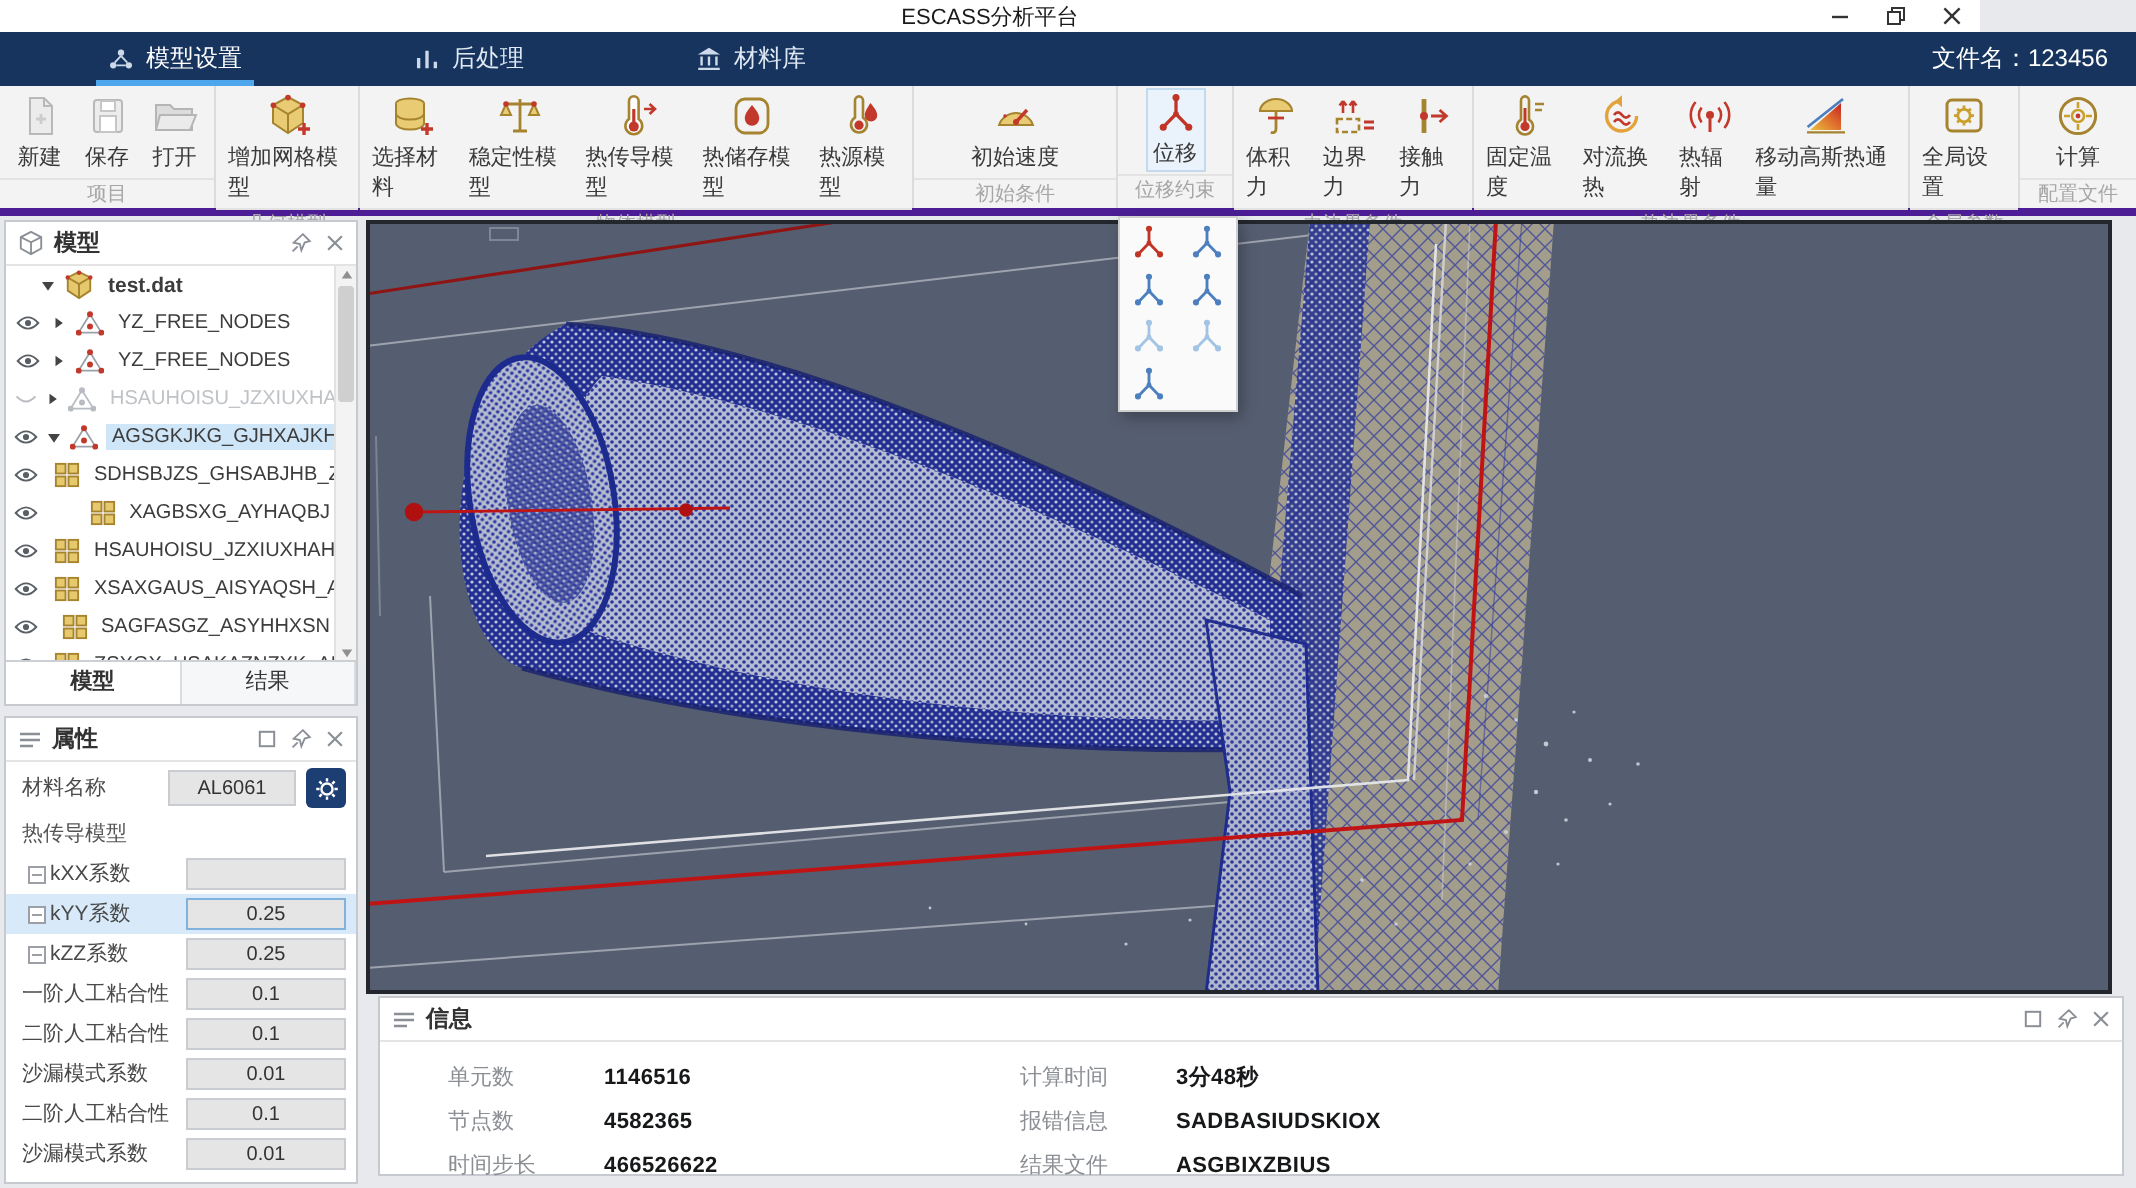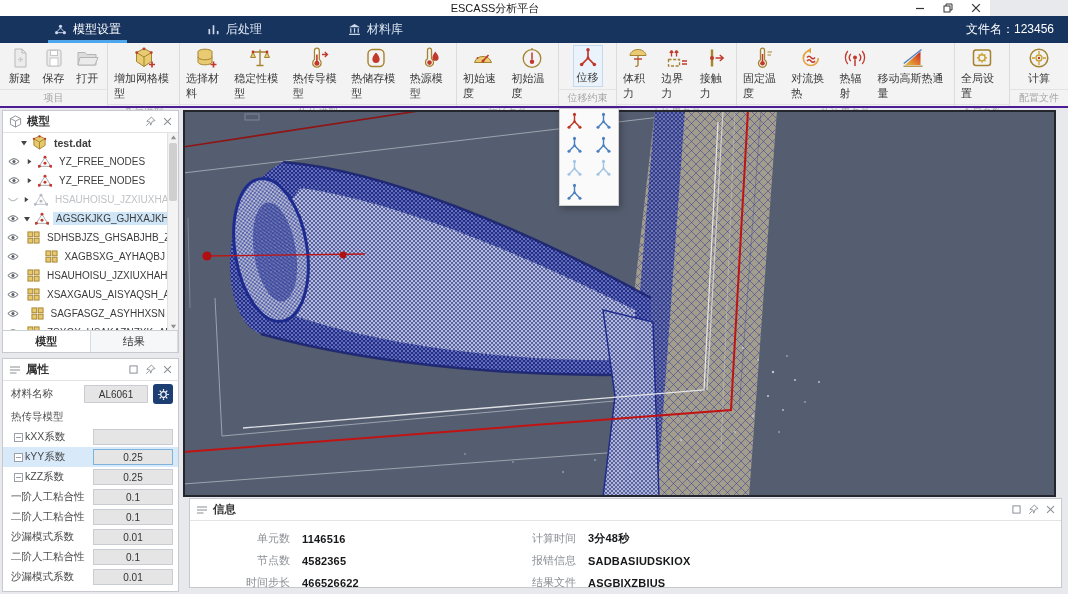--- a/index.html
+++ b/index.html
@@ -18,21 +18,21 @@
   .menubar{position:absolute;left:0;top:16px;width:1068px;height:27px;background:#16345e;display:flex;align-items:center}
   .menu-tab{height:100%;display:flex;align-items:center;gap:6px;padding:0 14px;font-size:12px;color:#dfe8f4;position:relative;cursor:default}
   .menu-tab:first-child{margin-left:40px}
   .menu-tab + .menu-tab{margin-left:58px}
   .menu-tab.active{color:#ffffff;font-weight:normal}
   .menu-tab.active::after{content:"";position:absolute;left:8px;right:8px;bottom:0;height:3px;background:#4ea7ec}
   .menu-tab .micn{color:#cdd9ea}
   .file-name{margin-left:auto;margin-right:14px;font-size:12px;color:#ffffff;font-weight:normal}
 
   
-  .toolbar{position:absolute;left:0;top:43px;width:1068px;height:65px;background:#f3f3f3;display:flex;border-bottom:2px solid #4c1d95;box-sizing:border-box}
+  .toolbar{position:absolute;left:0;top:43px;width:1068px;height:65px;background:#f3f3f3;display:flex;border-bottom:4px solid #4c1d95;box-sizing:border-box}
   .tb-group{display:flex;flex-direction:column;border-right:1px solid #dcdcdc;box-sizing:border-box;flex:none}
   .tb-items{flex:1;display:flex;align-items:center;justify-content:space-evenly;padding:1px 2px}
   .tb-btn{display:flex;flex-direction:column;align-items:center;justify-content:center;gap:1px;font-size:11px;color:#3a3a3a;padding:1px 3px;border:1px solid transparent}
   .tb-btn.active{background:#eaf2fb;border-color:#c3d9ee}
   .tb-group-label{height:16px;line-height:15px;text-align:center;font-size:10px;color:#a6a6a6;border-top:1px solid #e3e3e3}
 
   
   .panel{position:absolute;background:#ffffff;border:1px solid #c6cacf;box-sizing:border-box}
   .panel-head{height:21px;display:flex;align-items:center;gap:5px;padding:0 6px;font-size:11.5px;color:#333;border-bottom:1px solid #e4e4e4}
   .panel-head .head-icn{color:#8a8f96}
@@ -80,21 +80,21 @@
       box-shadow:2px 3px 7px rgba(0,0,0,.28);z-index:40;display:grid;grid-template-columns:1fr 1fr;align-content:space-evenly;justify-items:center}
   .dd-cell{width:24px;height:22px;display:flex;align-items:center;justify-content:center}
   .dd-red{color:#c03526}.dd-blue{color:#4c7fbe}.dd-light{color:#a3c4e4}
 
   
   .info-panel{left:189px;top:498px;width:873px;height:90px}
   .info-body{display:flex;padding:8px 0 0 34px}
   .info-col{display:flex;flex-direction:column;gap:3px}
   .info-col.c1{width:286px}
   .irow{height:19px;display:flex;align-items:center;font-size:11px}
-  .ilabel{width:66px;text-align:right;color:#8b8f94;margin-right:12px;flex:none}
+  .ilabel{width:66px;text-align:left;color:#8b8f94;margin-right:12px;flex:none}
   .ivalue{color:#17181a;font-weight:bold;letter-spacing:.2px}
 </style>
 </head>
 <body>
 
 <svg width="0" height="0" style="position:absolute">
   <defs>
     <symbol id="s-eye" viewBox="0 0 14 10">
         <path d="M1 5 Q7 -1.5 13 5 Q7 11.5 1 5 Z" fill="none" stroke="currentColor" stroke-width="1.1"></path>
         <circle cx="7" cy="5" r="1.8" fill="currentColor"></circle>
@@ -428,26 +428,20 @@
     <div class="tb-group-label">物体模型</div>
   </div>
 
   <div class="tb-group" style="width:102px">
     <div class="tb-items">
       <div class="tb-btn">
         <svg class="icn" width="24" height="24">
             <use href="#t-gauge"></use>
           </svg>
         <span>初始速度</span>
-        </div>
-      <div class="tb-btn">
-        <svg class="icn" width="24" height="24">
-            <use href="#t-itemp"></use>
-          </svg>
-        <span>初始温度</span>
         </div>
     </div>
     <div class="tb-group-label">初始条件</div>
   </div>
 
   <div class="tb-group" style="width:58px">
     <div class="tb-items">
       <div class="tb-btn active">
         <svg class="icn" width="22" height="22" style="color:#c03526">
             <use href="#s-tripod"></use>

